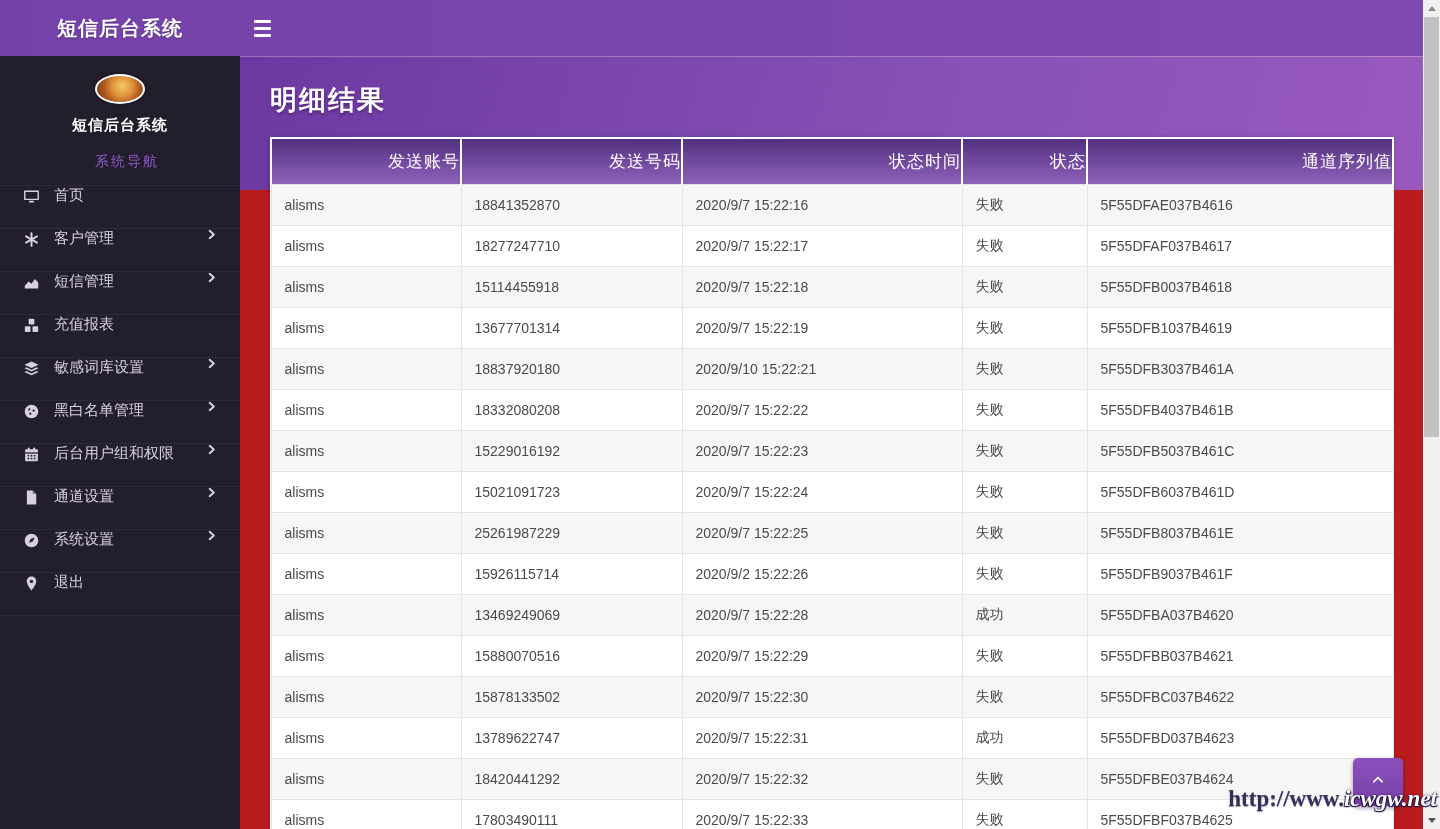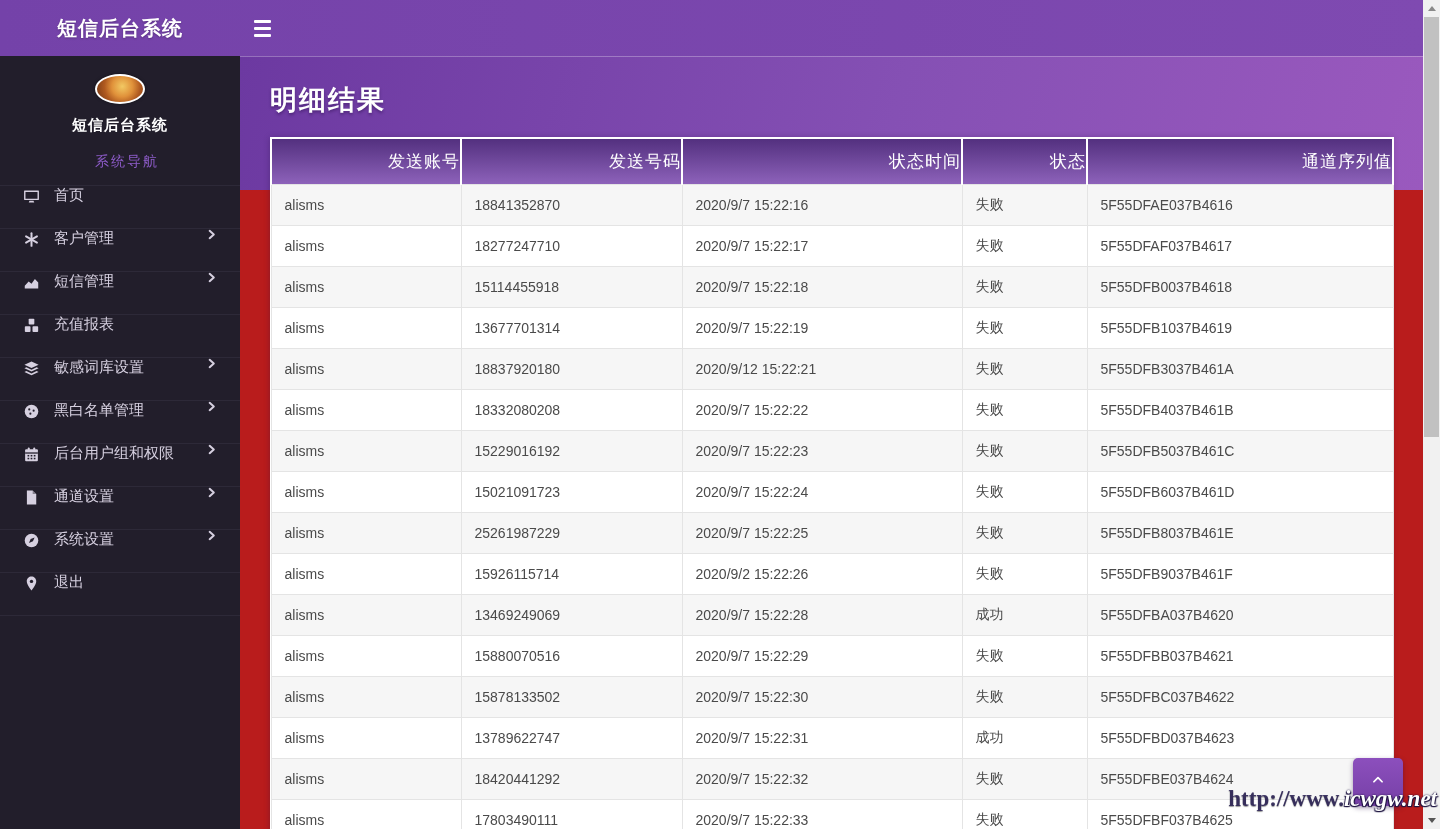--- a/index.html
+++ b/index.html
@@ -380,21 +380,21 @@
     <td>alisms</td>
     <td>13677701314</td>
     <td>2020/9/7 15:22:19</td>
     <td>失败</td>
     <td>5F55DFB1037B4619</td>
   </tr>
 
   <tr>
     <td>alisms</td>
     <td>18837920180</td>
-    <td>2020/9/12 15:22:21</td>
+    <td>2020/9/10 15:22:21</td>
     <td>失败</td>
     <td>5F55DFB3037B461A</td>
   </tr>
 
   <tr>
     <td>alisms</td>
     <td>18332080208</td>
     <td>2020/9/7 15:22:22</td>
     <td>失败</td>
     <td>5F55DFB4037B461B</td>

